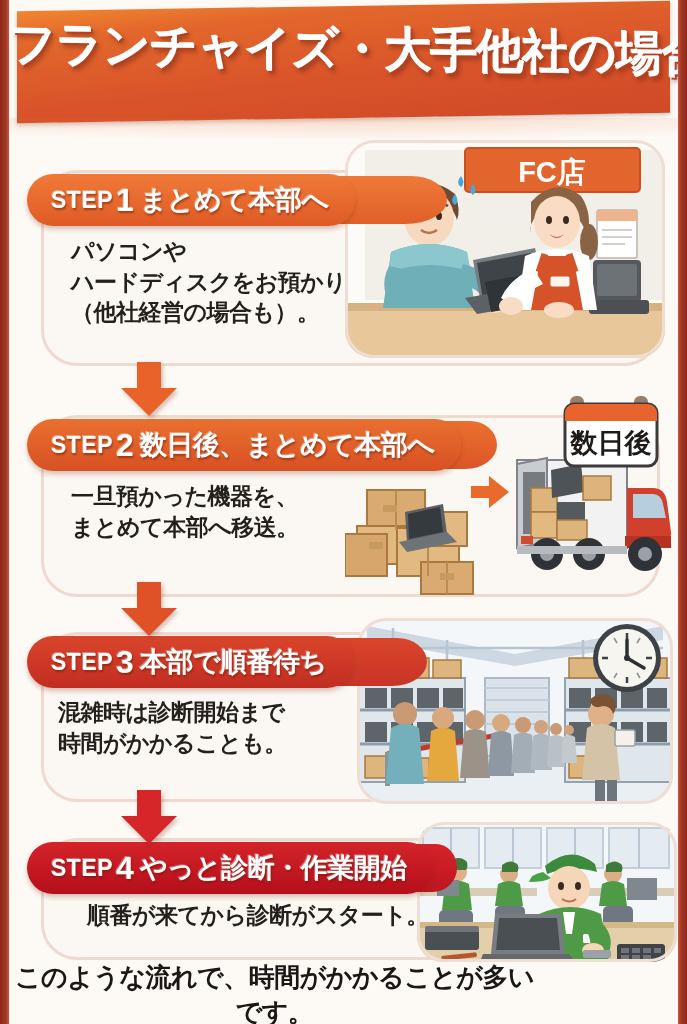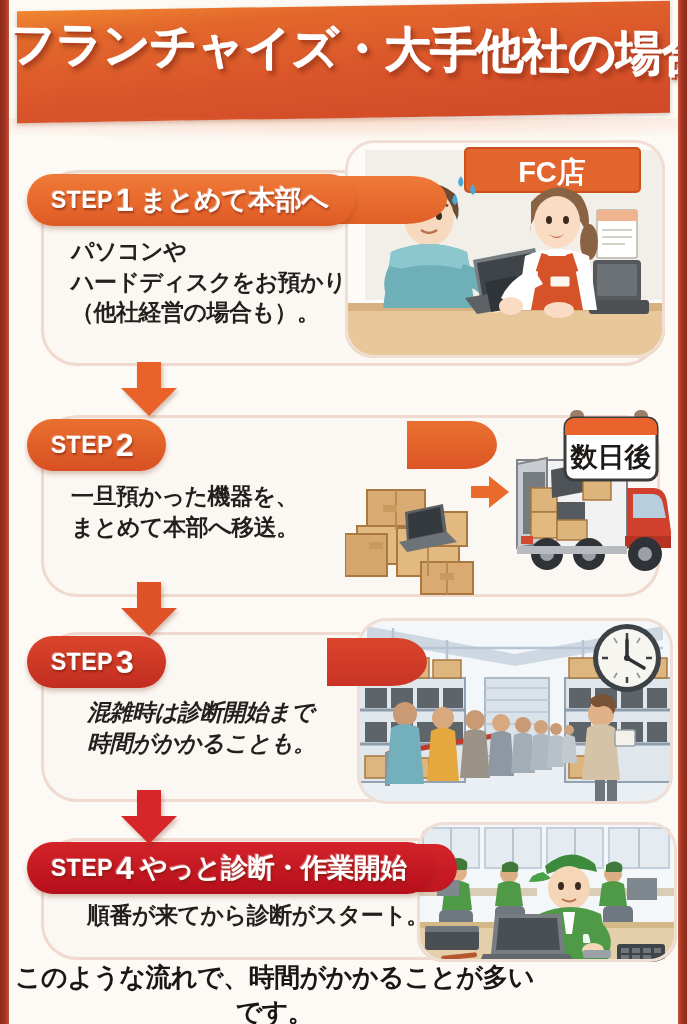--- a/index.html
+++ b/index.html
@@ -366,33 +366,34 @@
             <circle cx="244" cy="104" r="7" fill="#9aa0a5"></circle>
             <circle cx="300" cy="104" r="17" fill="#2f3337"></circle>
             <circle cx="300" cy="104" r="7" fill="#9aa0a5"></circle>
 
             <rect x="172" y="96" width="110" height="8" fill="#b7bbbf"></rect>
             <rect x="176" y="86" width="12" height="8" fill="#d24a30"></rect>
           </g>
         </svg>
       </div>
 
-      <div style="position:absolute; left:535px; top:406px; z-index:7;text-decoration:underline;">
+      <div style="position:absolute; left:535px; top:392px; z-index:7;text-decoration:underline;">
         <svg width="98" height="78" viewBox="0 0 98 78">
           <rect x="8" y="4" width="14" height="18" rx="6" fill="#9a7d6a"></rect>
           <rect x="72" y="4" width="14" height="18" rx="6" fill="#9a7d6a"></rect>
           <rect x="3" y="12" width="92" height="62" rx="9" fill="#ffffff" stroke="#3b3b3b" stroke-width="3"></rect>
           <path d="M3 21 a9 9 0 0 1 9 -9 h74 a9 9 0 0 1 9 9 v8 h-92z" fill="#e8642c"></path>
           <text x="49" y="60" font-family="'Liberation Sans',sans-serif" font-size="27" font-weight="700" fill="#1d1a18" text-anchor="middle">数日後</text>
         </svg>
       </div>
 
       <div class="pill" style="top:419px; background:linear-gradient(180deg,#e9702f,#d85023);">
         <span class="label">STEP</span>
         <span class="num">2</span>
+        <span class="jp">数日後、まとめて本部へ</span>
       </div>
       <div class="pill-tail" style="top:421px; left:380px; width:90px; background:linear-gradient(180deg,#e9702f,#dd5626);"></div>
 
       <div class="body-text" style="top:481px; left:44px; width:300px;">一旦預かった機器を、
 まとめて本部へ移送。</div>
     </div>
 
     <div class="arrow" style="top:582px;">
       <svg width="64" height="56" viewBox="0 0 64 56">
         <path d="M20 0 h24 v26 h16 L32 54 L4 26 h16 z" fill="#df5228"></path>
@@ -552,24 +553,25 @@
               <circle cx="270" cy="40" r="3" fill="#2c3033"></circle>
             </g>
           </g>
           <rect x="1.5" y="1.5" width="313" height="183" rx="28" fill="none" stroke="#f0ded4" stroke-width="3"></rect>
         </svg>
       </div>
 
       <div class="pill" style="top:636px; background:linear-gradient(180deg,#d9452b,#c22d21);">
         <span class="label">STEP</span>
         <span class="num">3</span>
+        <span class="jp">本部で順番待ち</span>
       </div>
       <div class="pill-tail" style="top:638px; left:300px; width:100px; background:linear-gradient(180deg,#d9452b,#c93426);"></div>
 
-      <div class="body-text" style="top:697px; left:60px; width:300px;font-style:italic;">混雑時は診断開始まで
+      <div class="body-text" style="top:697px; left:31px; width:300px;">混雑時は診断開始まで
 時間がかかることも。</div>
     </div>
 
     <div class="arrow" style="top:790px;">
       <svg width="64" height="56" viewBox="0 0 64 56">
         <path d="M20 0 h24 v26 h16 L32 54 L4 26 h16 z" fill="#d6262a"></path>
       </svg>
     </div>
 
     <div class="step" style="top:0;">

